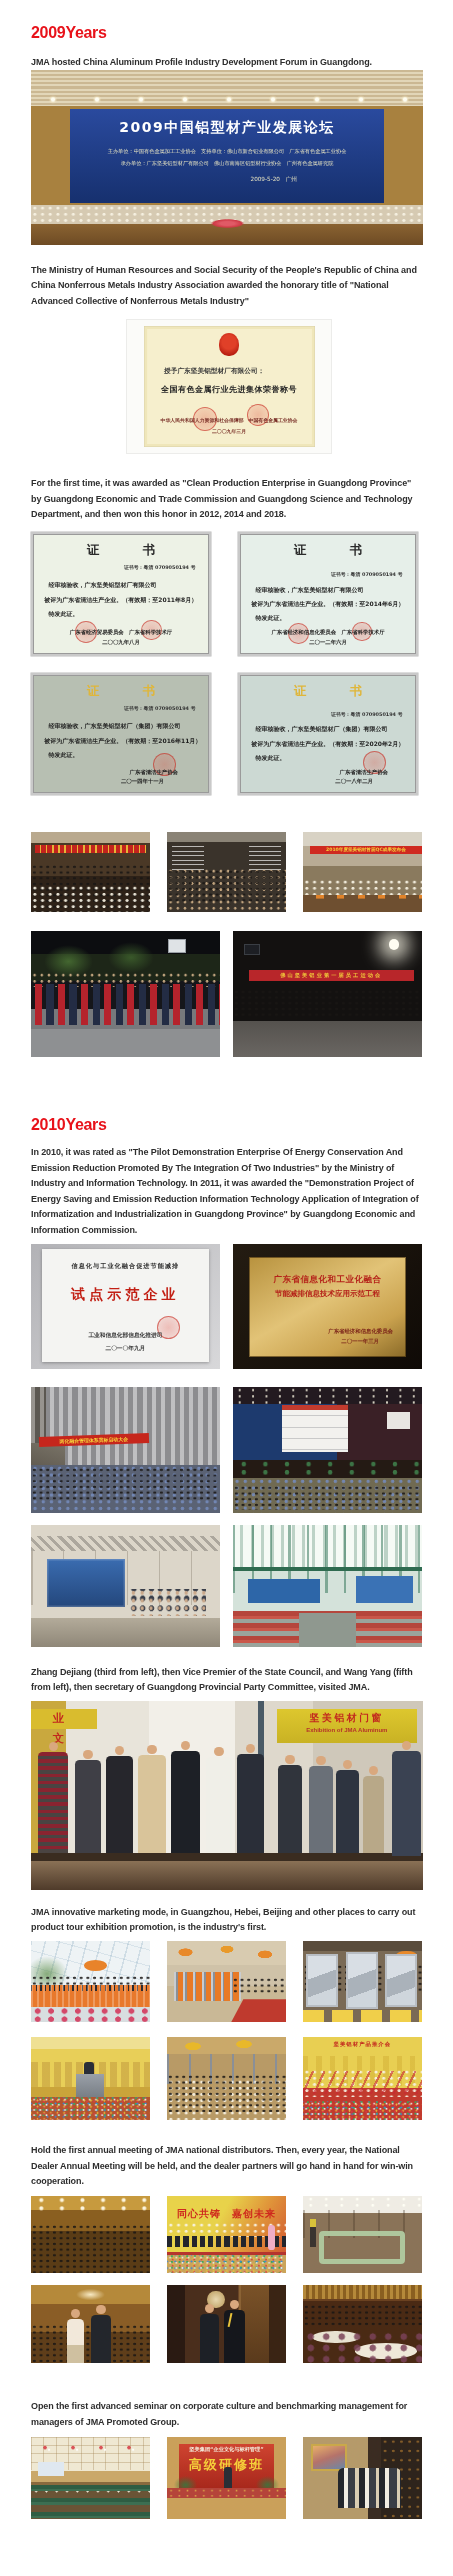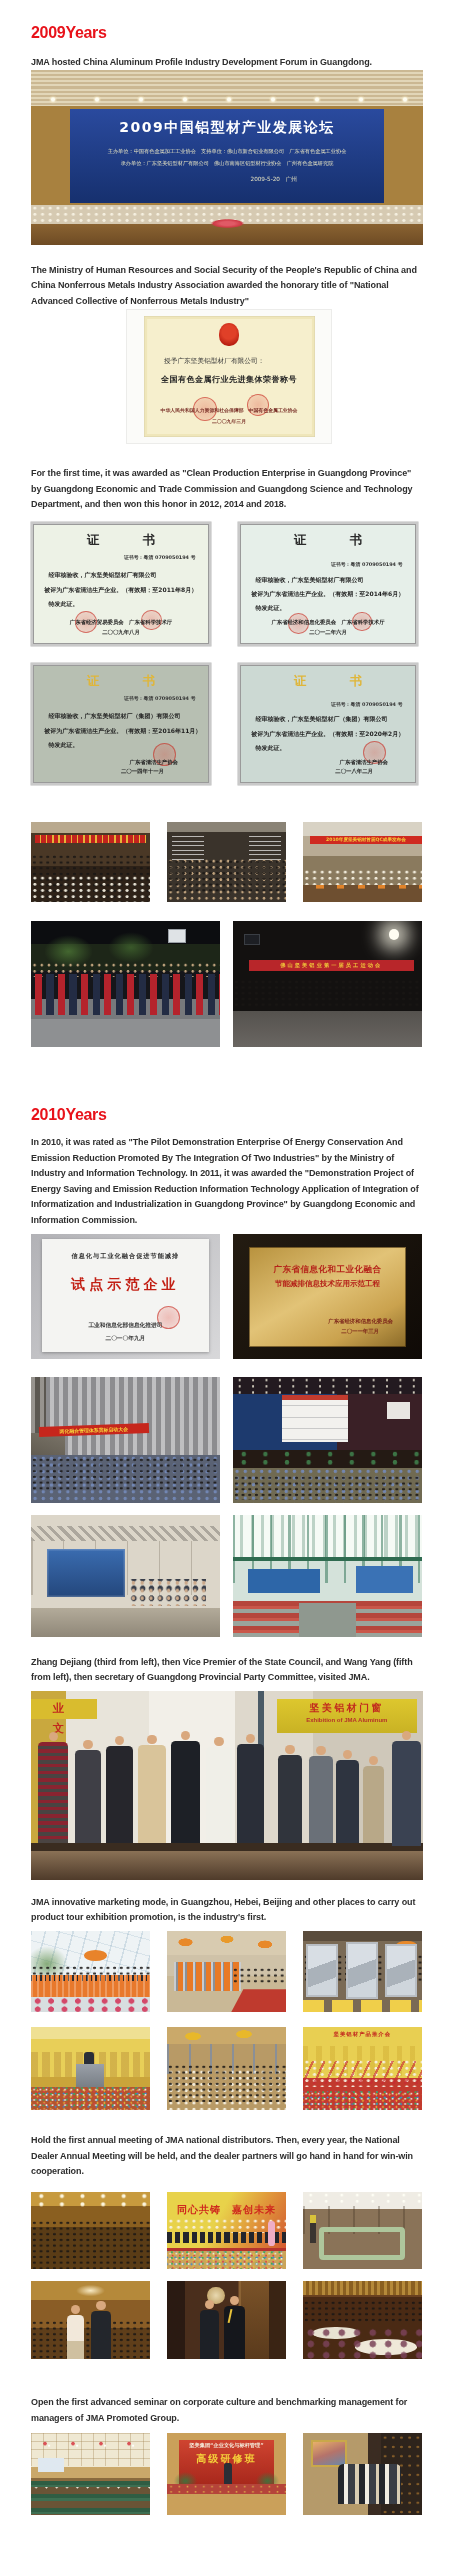--- a/index.html
+++ b/index.html
@@ -53,26 +53,26 @@
     <div class="b" style="top:39px;height:94px;left:39px;right:39px;background:linear-gradient(180deg,#2a4a9e,#16306e)"></div>
     <div class="b cn ctr" style="top:49px;font-size:14px;font-weight:700;color:#fff;letter-spacing:1.5px">2009中国铝型材产业发展论坛</div>
     <div class="b cn ctr nw" style="top:78px;font-size:5.2px;color:#e6e3c2">主办单位：中国有色金属加工工业协会　支持单位：佛山市新合铝业有限公司　广东省有色金属工业协会</div>
     <div class="b cn ctr nw" style="top:90px;font-size:5.2px;color:#e6e3c2">承办单位：广东坚美铝型材厂有限公司　佛山市南海区铝型材行业协会　广州有色金属研究院</div>
     <div class="b cn" style="top:106px;left:56%;font-size:5.7px;color:#e6e3c2">2009-5-20　广州</div>
     <div class="b lt" style="top:135px;height:18.5px;background-color:#d6cab2"></div>
     <div class="b" style="top:154px;height:21px;background:linear-gradient(180deg,#8a6332,#6e4b24)"></div>
     <div style="position:absolute;top:149px;left:46%;width:33px;height:9.3px;background:radial-gradient(ellipse,#e05a66 30%,#cf3a46 60%,transparent 72%)"></div>
   </div>
 
-  <p class="copy" style="margin-bottom:0">The Ministry of Human Resources and Social Security of the People's Republic of China and China Nonferrous Metals Industry Association awarded the honorary title of "National Advanced Collective of Nonferrous Metals Industry"</p>
+  <p class="copy" style="margin-bottom:10px">The Ministry of Human Resources and Social Security of the People's Republic of China and China Nonferrous Metals Industry Association awarded the honorary title of "National Advanced Collective of Nonferrous Metals Industry"</p>
 
   <div class="ph" style="width:206px;height:135px;margin-left:95px;margin-bottom:22px;background:#fbfbf9;border:0.5px solid #ececea">
     <div style="position:absolute;inset:6.2px 16.5px;background:#f6efcd;box-shadow:inset 0 0 0 0.5px #d9cfa8,inset 0 0 0 3.1px #efe6ba"></div>
     <div style="position:absolute;top:13.4px;left:50%;width:20.6px;height:23px;margin-left:-10.3px;border-radius:50% 50% 46% 46%;background:radial-gradient(circle at 50% 40%,#e04028 0 40%,#b81f12 75%)"></div>
-    <div class="b cn" style="top:47px;left:37px;font-size:6.7px;font-weight:400;color:#3a3a3a;font-family:'DejaVu Serif',serif">授予广东坚美铝型材厂有限公司：</div>
+    <div class="b cn" style="top:47px;left:37px;font-size:6.7px;font-weight:700;color:#3a3a3a;font-family:'DejaVu Serif',serif">授予广东坚美铝型材厂有限公司：</div>
     <div class="b cn ctr" style="top:64px;font-size:8px;font-weight:700;color:#262626;letter-spacing:0.5px;font-family:'DejaVu Serif',serif">全国有色金属行业先进集体荣誉称号</div>
     <div class="seal" style="top:87px;left:66px;width:24px;height:24px"></div>
     <div class="seal" style="top:84px;left:120px;width:21.6px;height:21.6px"></div>
     <div class="b cn ctr nw" style="top:97px;font-size:4.9px;font-weight:700;color:#7a3028">中华人民共和国人力资源和社会保障部　中国有色金属工业协会</div>
     <div class="b cn ctr" style="top:108px;font-size:4.9px;font-weight:700;color:#7a3028">二〇〇九年三月</div>
   </div>
 
   <p class="copy" style="margin-bottom:9.3px">For the first time, it was awarded as "Clean Production Enterprise in Guangdong Province" by Guangdong Economic and Trade Commission and Guangdong Science and Technology Department, and then won this honor in 2012, 2014 and 2018.</p>
 
   <div class="row rowc" style="margin-bottom:17.5px">
@@ -288,21 +288,21 @@
     </div>
     <div class="ph" style="height:83px;background:linear-gradient(180deg,#e8cf52 0 62%,#c23a2e 62% 100%)">
       <div class="b cn ctr nw" style="top:3.6px;font-size:5.4px;font-weight:700;color:#c2281e;letter-spacing:1px">坚美铝材产品推介会</div>
       <div class="b" style="top:22%;height:36%;background:repeating-linear-gradient(90deg,rgba(200,160,40,.35) 0 5.2px,transparent 5.2px 13.4px)"></div>
       <div class="b lt" style="top:38%;height:34%"></div>
       <div class="b" style="top:40%;height:28%;background:repeating-linear-gradient(115deg,transparent 0 8.2px,rgba(200,40,50,.6) 8.2px 10.3px)"></div>
       <div class="b conf" style="bottom:0;height:24%"></div>
     </div>
   </div>
 
-  <p class="copy" style="margin-bottom:12px">Hold the first annual meeting of JMA national distributors. Then, every year, the National Dealer Annual Meeting will be held, and the dealer partners will go hand in hand for win-win cooperation.</p>
+  <p class="copy" style="margin-bottom:6px">Hold the first annual meeting of JMA national distributors. Then, every year, the National Dealer Annual Meeting will be held, and the dealer partners will go hand in hand for win-win cooperation.</p>
 
   <div class="row row3" style="margin-bottom:12.4px">
     <div class="ph" style="height:77px;background:linear-gradient(180deg,#c79a3e 0 18%,#8a5f20 18% 45%,#5a3c16 45% 100%)">
       <div class="b" style="top:0;height:20%;background-image:radial-gradient(circle,rgba(255,250,230,.95) 1.3px,transparent 2.6px);background-size:20.6px 8.2px"></div>
       <div class="b dk" style="bottom:0;height:64%"></div>
     </div>
     <div class="ph" style="height:77px;background:linear-gradient(120deg,#e8d24a 0 40%,#e0953a 65%,#cf4a2e 100%)">
       <div class="b cn ctr nw" style="top:11.3px;font-size:10px;font-weight:700;color:#cf2a1e;letter-spacing:1px">同心共铸　嘉创未来</div>
       <div class="b lt" style="top:26px;height:15.5px"></div>
       <div class="b" style="top:40px;height:11.3px;background:repeating-linear-gradient(90deg,#23252c 0 5.2px,transparent 5.2px 8.2px)"></div>
@@ -346,21 +346,21 @@
   <div class="row row3" style="margin-bottom:14.4px">
     <div class="ph" style="height:82px;background:linear-gradient(180deg,#efe8d2 0 42%,#caa86a 42% 55%,#8a6a3e 55% 100%)">
       <div class="b" style="top:0;height:40%;background:repeating-linear-gradient(90deg,rgba(160,130,80,.35) 0 1px,transparent 1px 12.4px),repeating-linear-gradient(180deg,rgba(160,130,80,.35) 0 1px,transparent 1px 8.2px)"></div>
       <div class="b" style="top:8%;height:10%;background-image:radial-gradient(circle,rgba(216,67,74,.9) 1.5px,transparent 2.1px),radial-gradient(circle,rgba(255,255,255,.9) 1px,transparent 1.5px);background-size:28px 7.2px,28px 7.2px;background-position:0 0,4.1px 2.1px"></div>
       <div style="position:absolute;left:6%;top:30%;width:22%;height:18%;background:#dfe8f0"></div>
       <div class="b" style="bottom:0;height:42%;background:#6a5436;background-image:repeating-linear-gradient(180deg,#2f5d43 0 4.1px,#3d6f52 4.1px 6.2px,transparent 6.2px 13.4px),radial-gradient(circle,#f5f2e8 0.9px,transparent 1.2px);background-size:100% 100%,10.3px 12.4px"></div>
     </div>
     <div class="ph" style="height:82px;background:#caa05a">
       <div style="position:absolute;left:10%;top:8%;width:80%;height:54%;background:linear-gradient(180deg,#cf4430,#a8281c)"></div>
       <div class="b cn ctr nw" style="top:9.3px;left:12%;right:12%;font-size:5.2px;font-weight:700;color:#f5f0e0">坚美集团“企业文化与标杆管理”</div>
-      <div class="b cn ctr nw" style="top:18.5px;left:12%;right:12%;font-size:10px;font-weight:700;color:#f5cf3a;letter-spacing:2.1px">高级研修班</div>
+      <div class="b cn ctr nw" style="top:18.5px;left:12%;right:12%;font-size:13px;font-weight:700;color:#f5cf3a;letter-spacing:2.1px">高级研修班</div>
       <div style="position:absolute;left:48%;top:36%;width:8.2px;height:21.6px;background:#2a2e36;border-radius:2.6px 2.6px 0 0"></div>
       <div style="position:absolute;left:6%;top:48%;width:23px;height:17.5px;background:radial-gradient(ellipse,rgba(58,118,62,.9),transparent 72%)"></div>
       <div style="position:absolute;right:6%;top:48%;width:23px;height:17.5px;background:radial-gradient(ellipse,rgba(58,118,62,.9),transparent 72%)"></div>
       <div class="b" style="bottom:26%;height:12%;background:#b5443a;background-image:radial-gradient(circle,rgba(226,186,74,.8) 0.8px,transparent 1.1px);background-size:8.2px 5.2px"></div>
 
     </div>
     <div class="ph" style="height:82px;background:linear-gradient(90deg,#b59a6a 0 55%,#3a2c22 55% 100%)">
       <div style="position:absolute;left:7%;top:8%;width:30%;height:34%;border:2.1px solid #c9a84a;background:linear-gradient(160deg,#e8b06a,#b5736a 50%,#6a88a8)"></div>
       <div class="b" style="top:0;right:0;left:66%;height:100%;background:#2e241c;background-image:radial-gradient(circle,rgba(168,116,46,.7) 1px,transparent 1.5px);background-size:8.2px 9.3px"></div>
       <div style="position:absolute;left:30%;top:38%;width:52%;height:48%;border-radius:5.2px 5.2px 0 0;background:repeating-linear-gradient(90deg,#23262c 0 6.2px,#f0ece2 6.2px 10.3px,#3a3e46 10.3px 17.5px,#d9cdb4 17.5px 20.6px)"></div>

